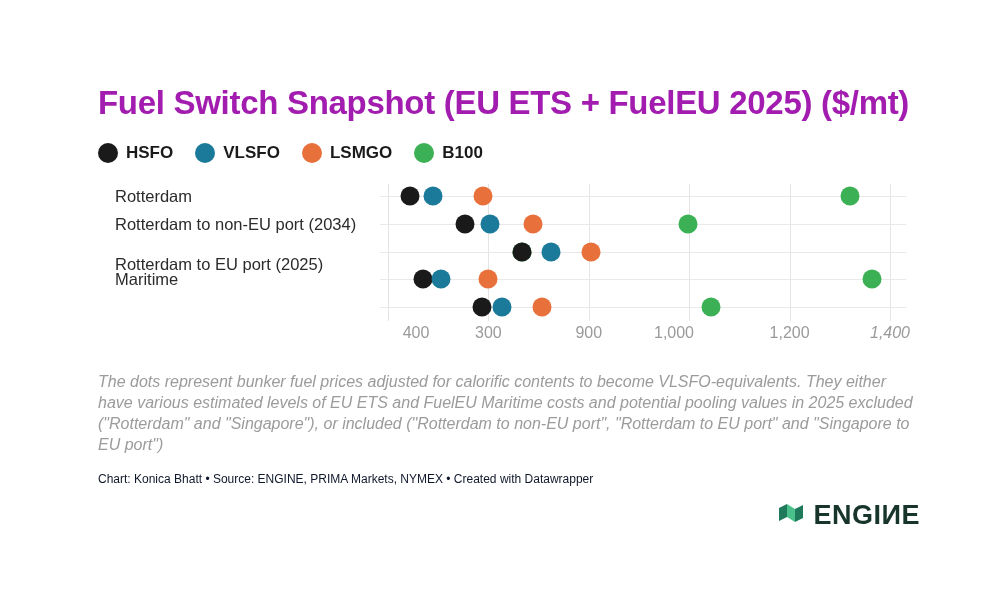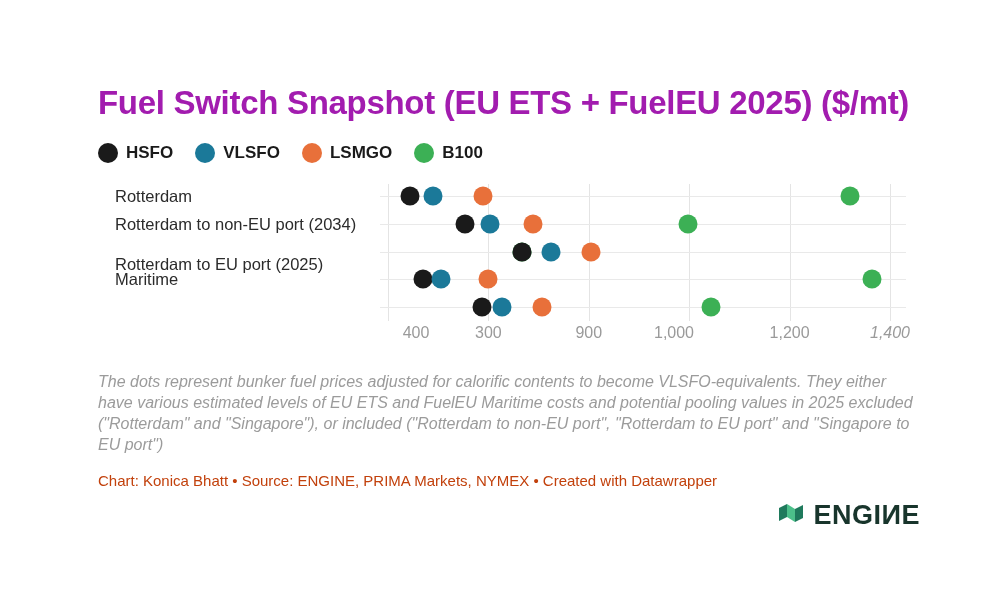--- a/index.html
+++ b/index.html
@@ -62,21 +62,21 @@
     white-space:nowrap;
   }
 
   .note{
     position:absolute;left:98px;top:371px;width:815px;
     font-size:16px;font-style:italic;color:#9b9b9b;
     line-height:21px;
   }
   .credit{
     position:absolute;left:98px;top:472px;
-    font-size:15px;color:#c2410c;white-space:nowrap;
+    font-size:12px;color:#0f172a;white-space:nowrap;
   }
 
   .logo{
     position:absolute;right:80px;top:500px;
     display:flex;align-items:center;gap:7px;
   }
   .logo-word{
     font-size:27px;font-weight:bold;color:#18352c;letter-spacing:0.5px;
   }
   .logo-word .rev{display:inline-block;transform:scaleX(-1);}

